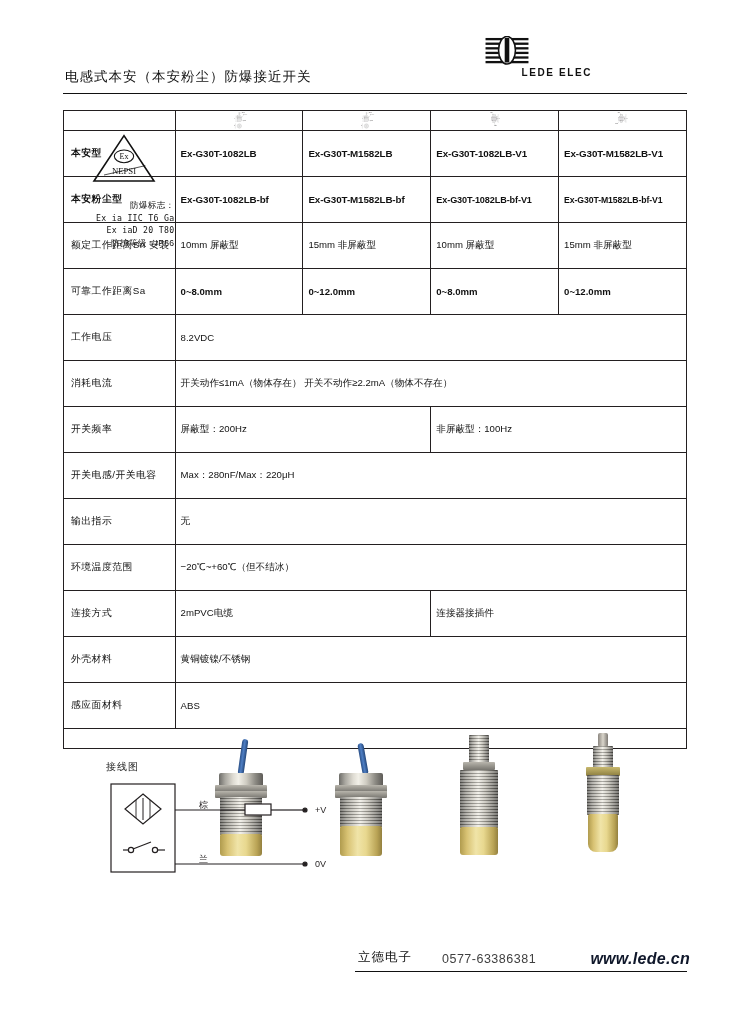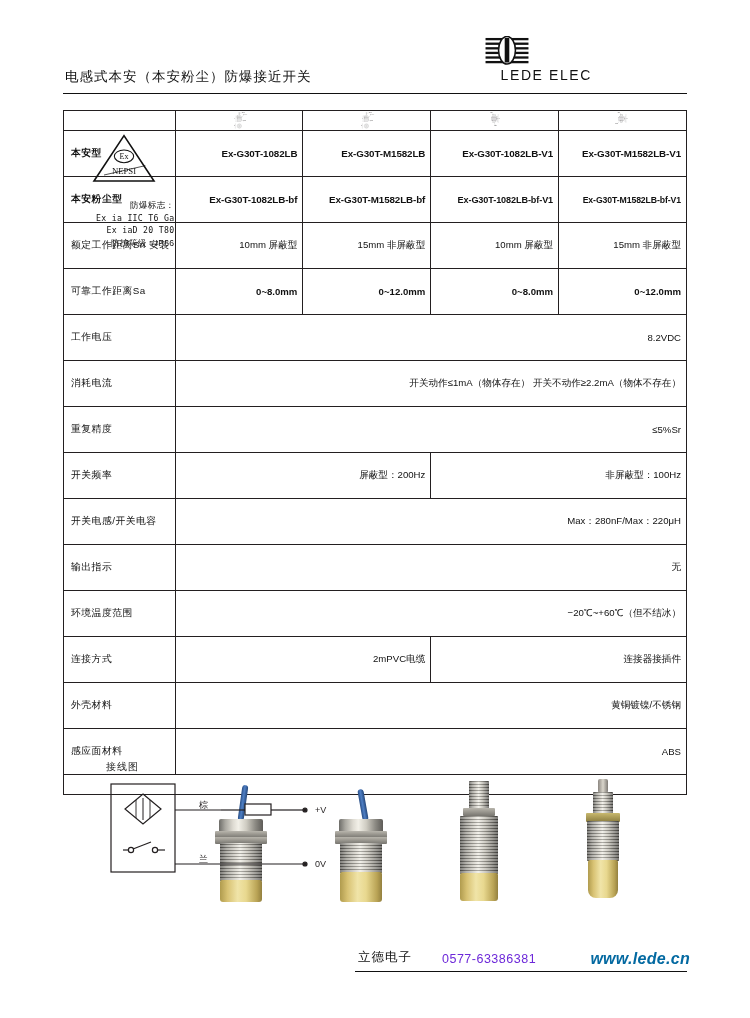--- a/index.html
+++ b/index.html
@@ -27,21 +27,21 @@
     background:#111;
   }
   .logo-wrap{
     position:absolute; right:60px; top:36px; width:120px; height:44px;
   }
   .logo-mark{
     position:absolute; right:64px; top:0px; width:46px; height:30px;
   }
   .logo-text{
     position:absolute; right:2px; top:31px;
-    font-size:14px; letter-spacing:1.6px; font-weight:normal; color:#111;
+    font-size:10px; letter-spacing:1.6px; font-weight:bold; color:#111;
   }
 
   
   .spec-table{
     position:absolute; left:63px; top:110px;
     width:624px;
     border-collapse:collapse;
     font-size:9.6px;
     color:#111;
   }
@@ -51,21 +51,21 @@
     height:20px;
     vertical-align:middle;
   }
   .label-cell{
     width:108px;
     padding-left:7px !important;
     font-size:9.8px;
     letter-spacing:.5px;
     white-space:nowrap;
   }
-  .ctr{ text-align:right; }
+  .ctr{ text-align:left; }
   .bold{ font-weight:bold; }
   .model-row td{ height:21px; font-size:9.8px; }
   .model-row td.ctr{ font-weight:bold; letter-spacing:-0.1px; }
 
   
   .draw-row td{ padding:0; }
   .draw-cell{ height:162px; position:relative;text-align:right; }
 
   
   .photo-row td{ padding:0; }
@@ -128,26 +128,26 @@
   }
   .footer-rule{
     position:absolute; left:355px; bottom:14px; width:332px; height:1px;
     background:#111;
   }
   .footer-company{
     position:absolute; left:358px; bottom:20px; font-size:12.5px; color:#111;
     letter-spacing:1px;
   }
   .footer-phone{
-    position:absolute; left:442px; bottom:20px; font-size:12.5px; color:#6d28d9;
+    position:absolute; left:442px; bottom:20px; font-size:12.5px; color:#404040;
     letter-spacing:.5px;
   }
   .footer-web{
     position:absolute; right:60px; bottom:18px;
-    font-size:16px; font-style:italic; font-weight:bold; color:#0369a1;
+    font-size:16px; font-style:italic; font-weight:bold; color:#0f172a;
     letter-spacing:.3px;
   }
 </style>
 </head>
 <body>
 
 <div class="page-header">
   <div class="header-title">电感式本安（本安粉尘）防爆接近开关</div>
   <div class="header-rule"></div>
 
@@ -413,24 +413,20 @@
   <tr>
     <td class="label-cell">工作电压</td>
     <td class="ctr" colspan="4">8.2VDC</td>
   </tr>
 
   <tr>
     <td class="label-cell">消耗电流</td>
     <td class="ctr" colspan="4">开关动作≤1mA（物体存在）  开关不动作≥2.2mA（物体不存在）</td>
   </tr>
 
-  <tr>
-    <td class="label-cell">重复精度</td>
-    <td class="ctr" colspan="4">≤5%Sr</td>
-  </tr>
 
   <tr>
     <td class="label-cell">开关频率</td>
     <td class="ctr" colspan="2">屏蔽型：200Hz</td>
     <td class="ctr" colspan="2" style="border-left:none">非屏蔽型：100Hz</td>
   </tr>
 
   <tr>
     <td class="label-cell">开关电感/开关电容</td>
     <td class="ctr" colspan="4">Max：280nF/Max：220μH</td>

